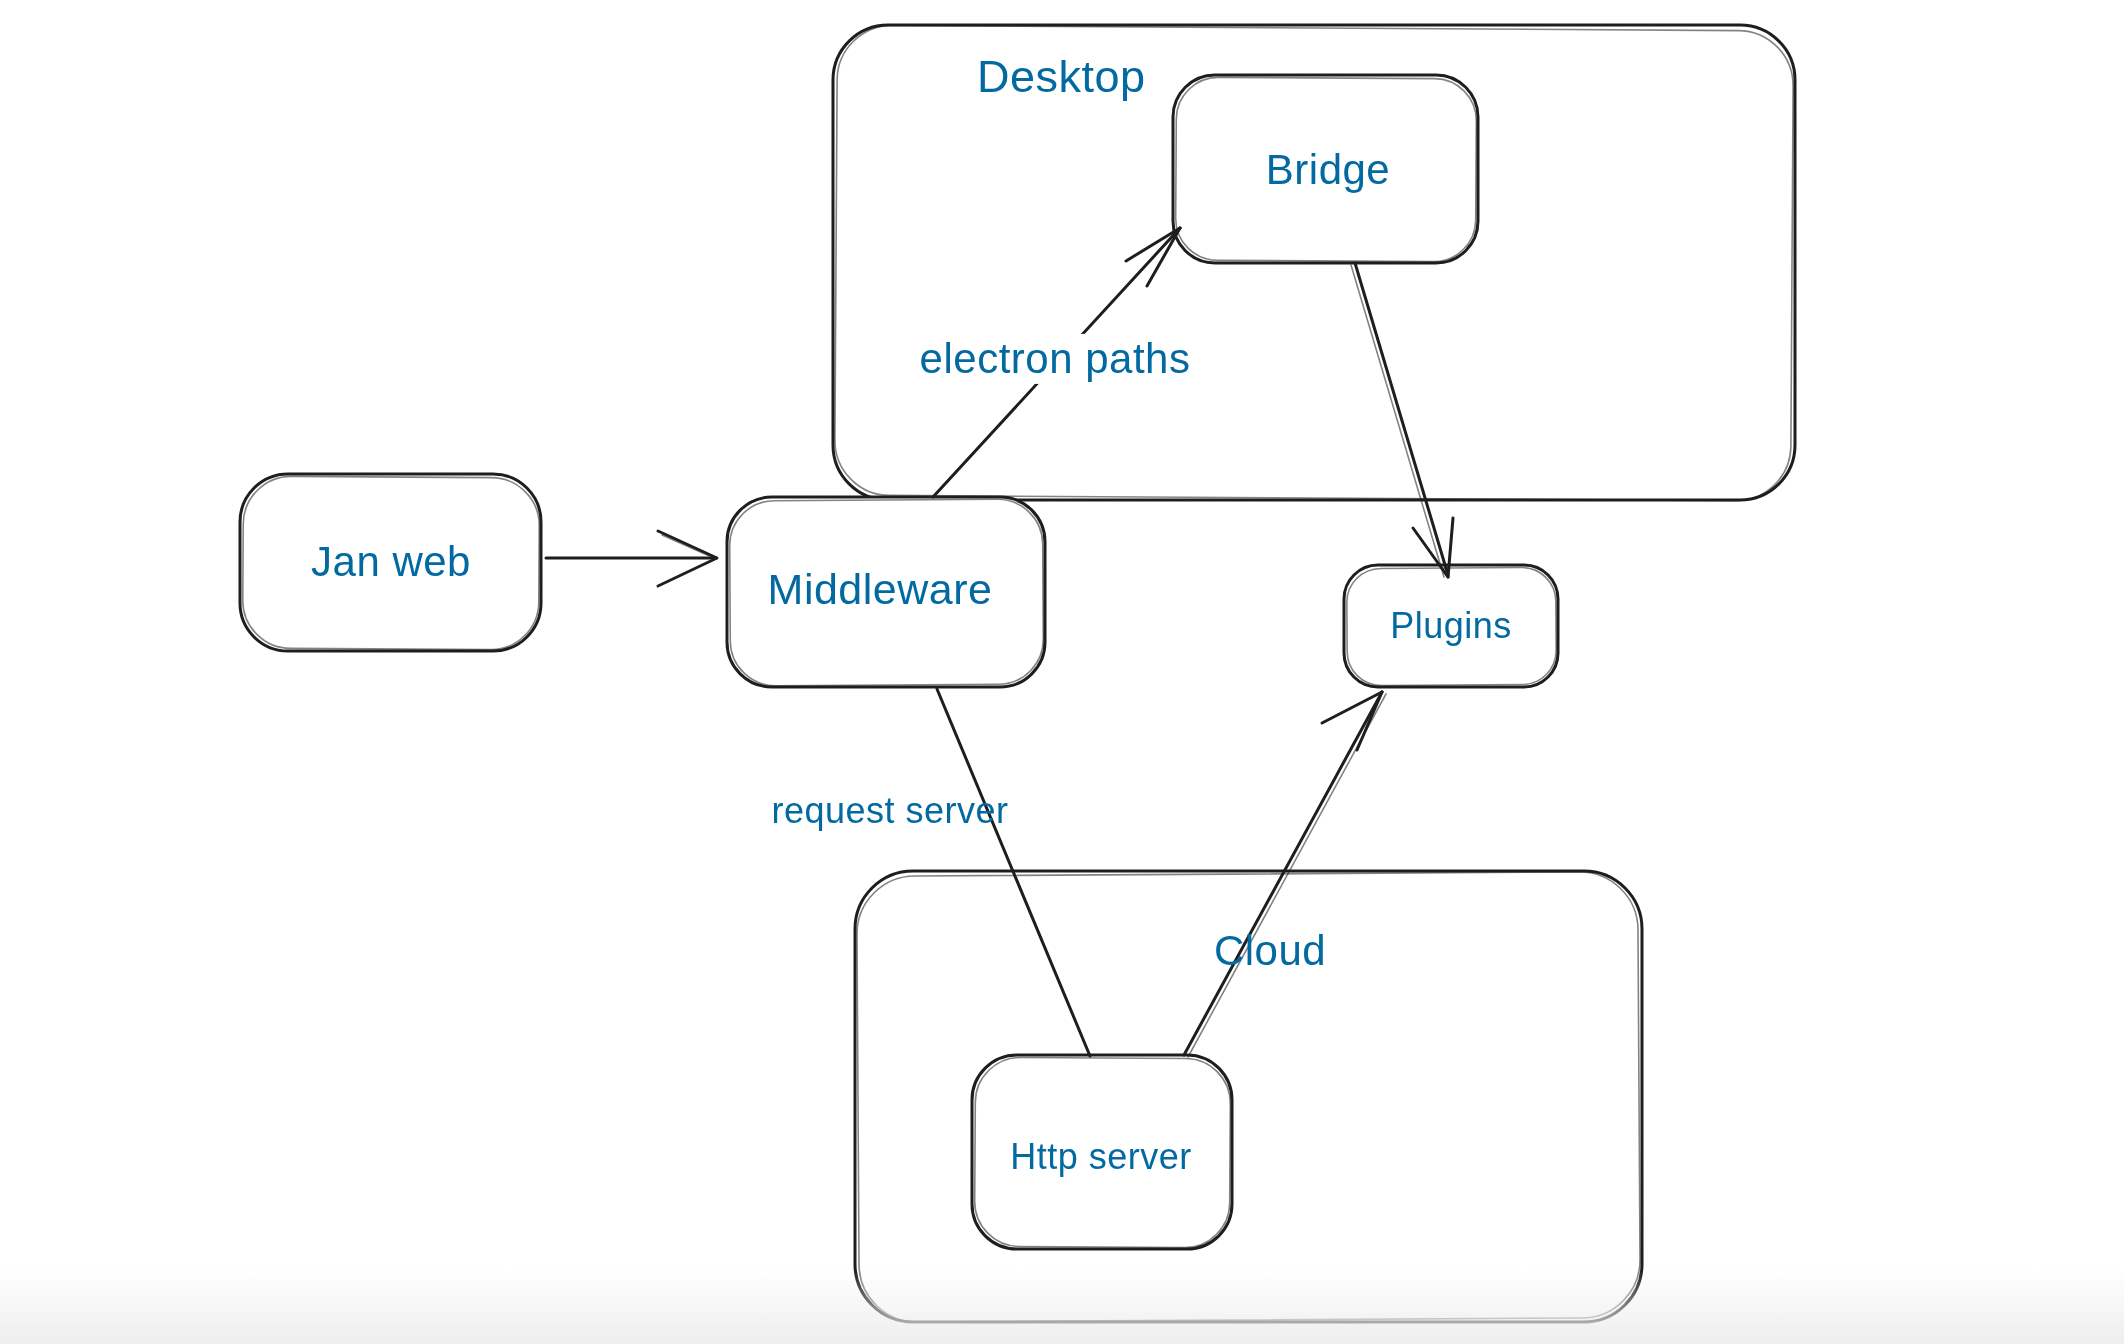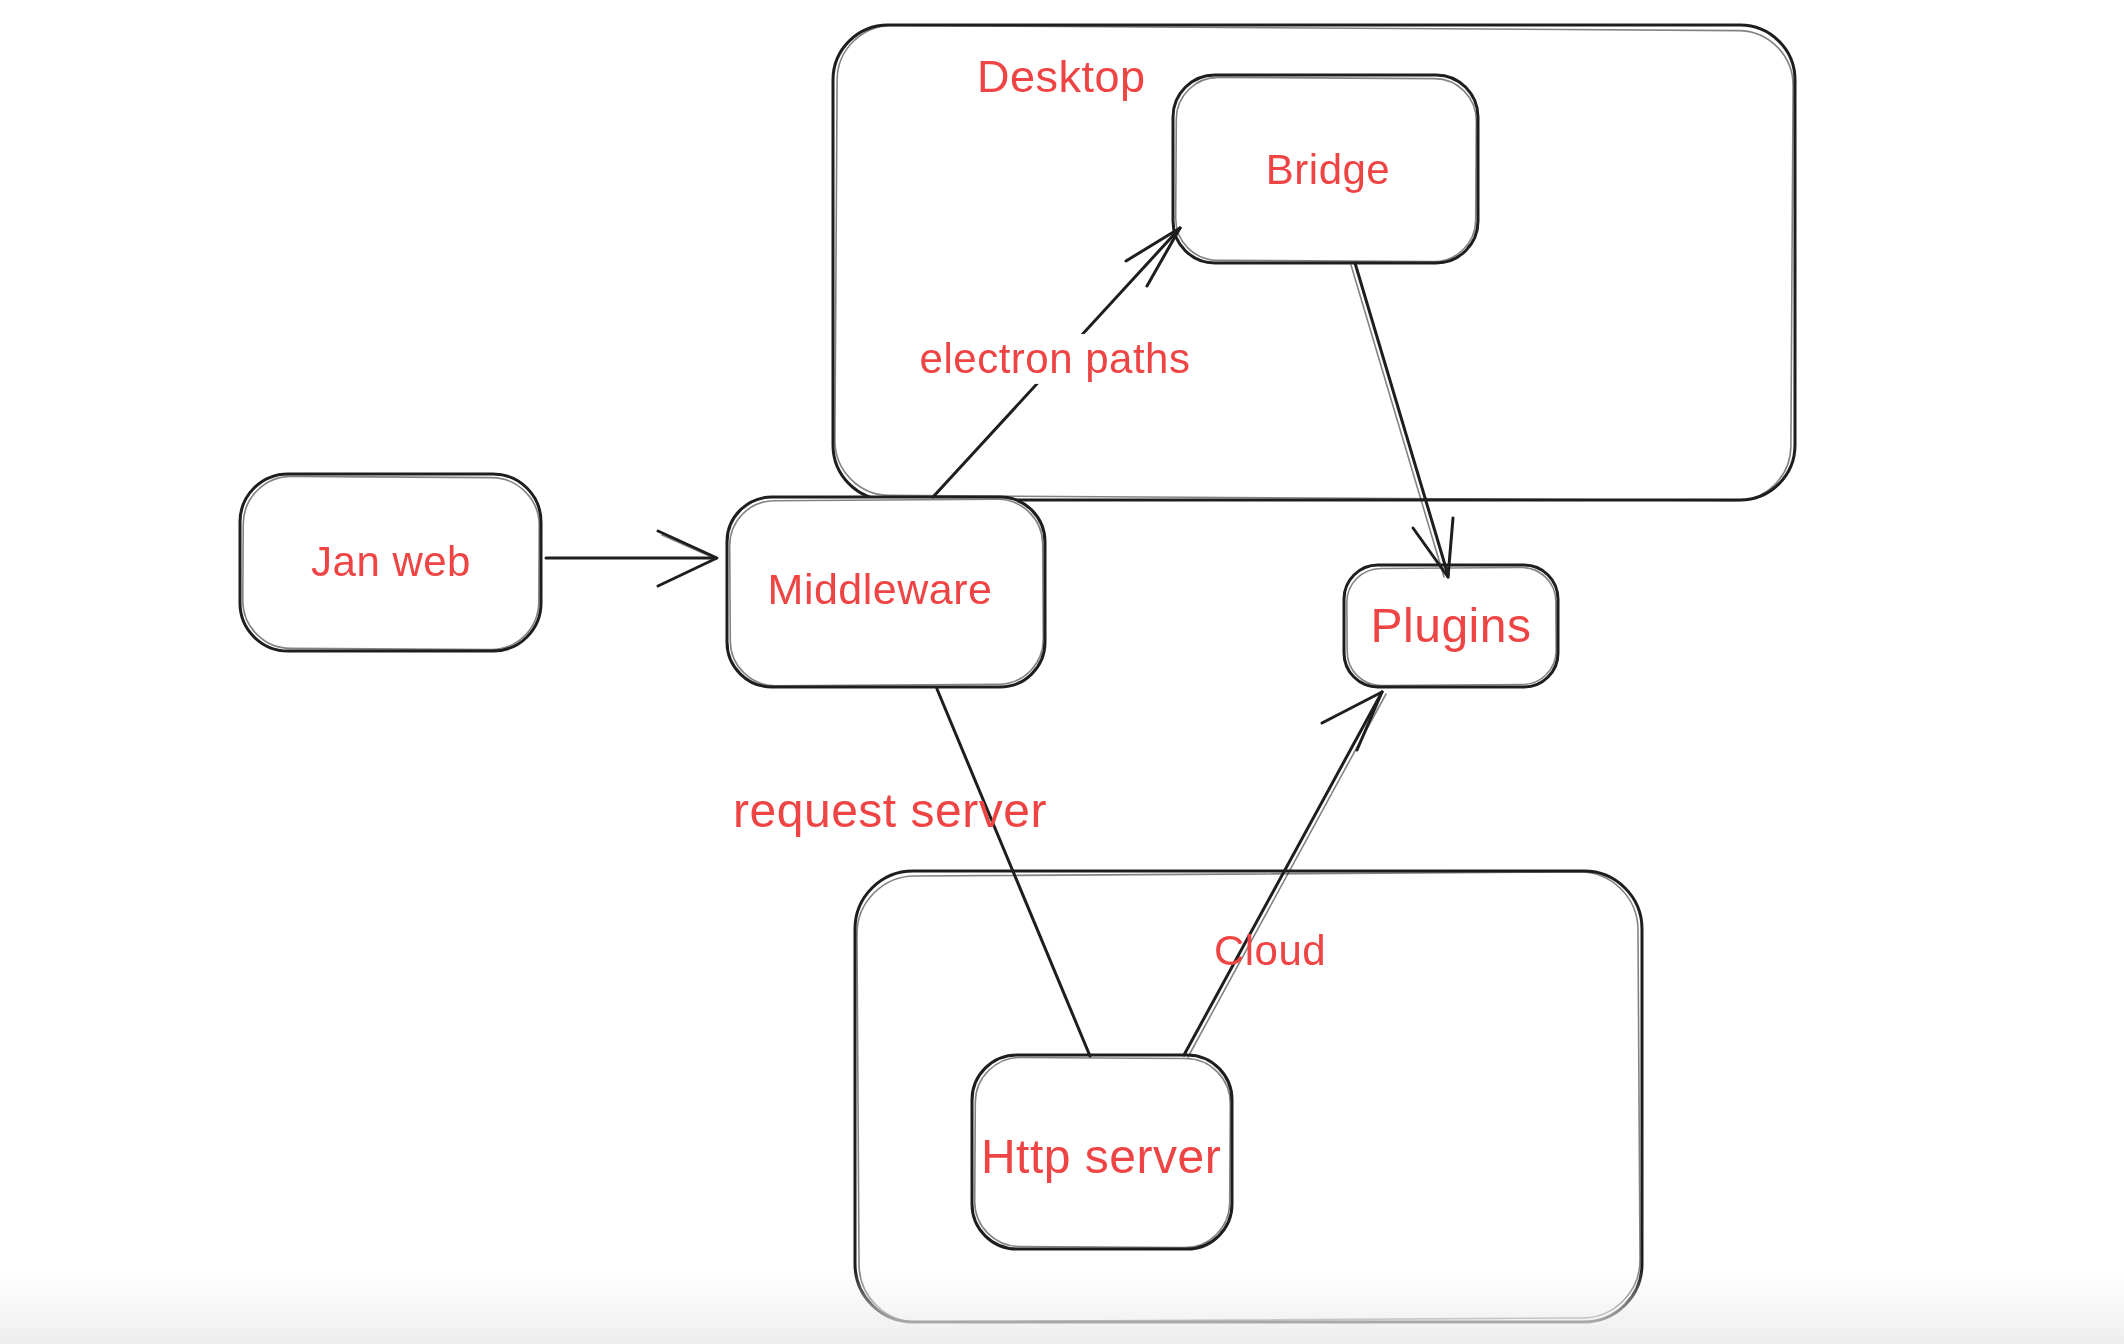--- a/index.html
+++ b/index.html
@@ -15,29 +15,29 @@
   
   .sk{fill:none;stroke:#1e1e1e;stroke-width:3;stroke-linecap:round;stroke-linejoin:round;}
   .skfill{fill:#ffffff;stroke:#1e1e1e;stroke-width:3;}
   .dup{fill:none;stroke:#1e1e1e;stroke-width:1.6;opacity:.55;stroke-linecap:round;
        transform-box:fill-box;transform-origin:center;}
   .rot-a{transform:rotate(.35deg);}
   .rot-b{transform:rotate(-.35deg);}
   .lbl{
     position:absolute;
     white-space:nowrap;
-    color:#ef4444;
+    color:#0369a1;
     line-height:1.1;
     letter-spacing:.5px;
   }
   .lbl.centered{transform:translate(-50%,-50%);}
   .f45{font-size:45px;}
   .f43{font-size:43px;}
   .f42{font-size:42px;}
-  .f40{font-size:48px;}
+  .f40{font-size:36px;}
   .whitebg{background:#ffffff;padding:2px 8px;}
   .annotation{
     position:absolute;left:353px;top:952px;
     font-size:42px;line-height:52px;letter-spacing:.5px;
     white-space:nowrap;
   }
   .bottom-fade{
     position:absolute;left:0;bottom:0;width:100%;height:75px;
     background:linear-gradient(to bottom, rgba(240,240,240,0), rgba(237,237,238,.95));
     pointer-events:none;

